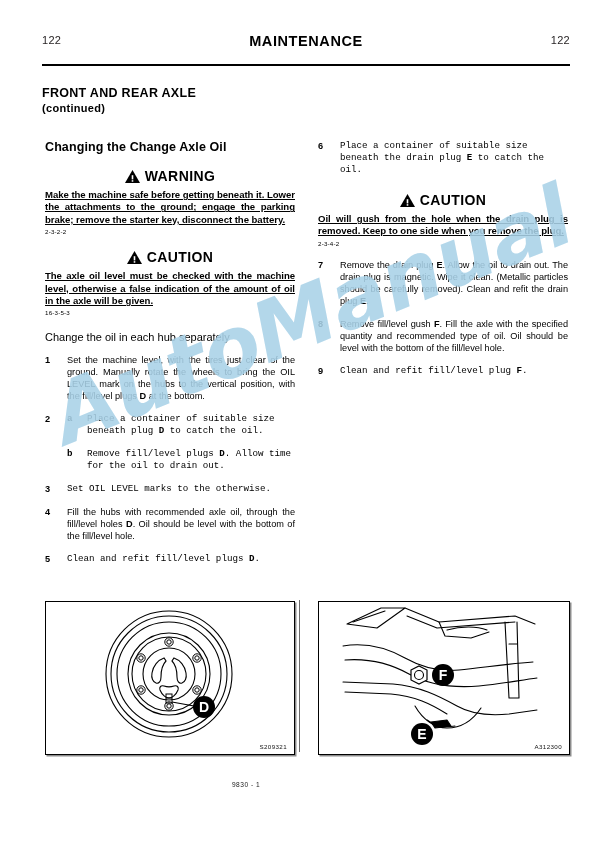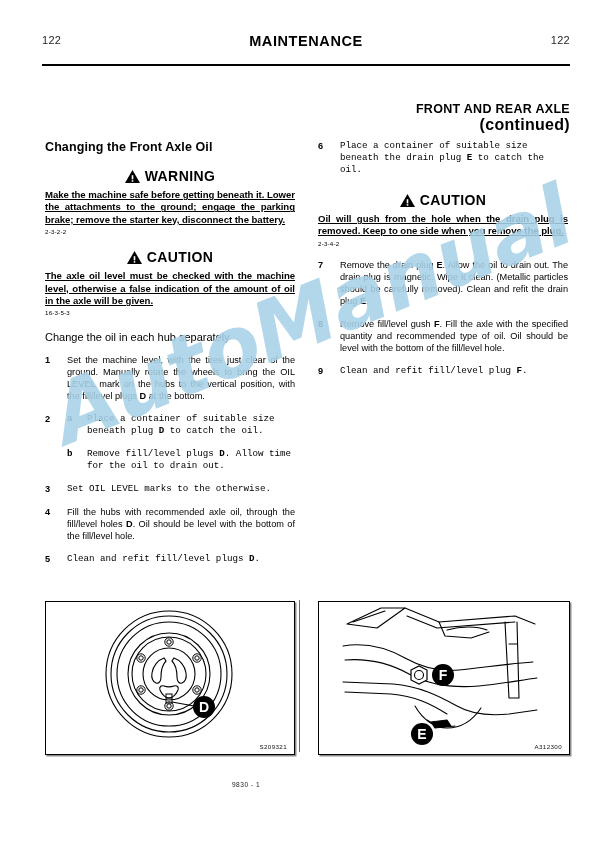--- a/index.html
+++ b/index.html
@@ -57,30 +57,29 @@
     height: 0;
     border-top: 2.6px solid #000;
   }
 
   
   .section-title {
     position: absolute;
     left: 42px;
     top: 86px;
     width: 528px;
-    text-align: right;
+    text-align: left;
     font-size: 12.5px;
     font-weight: bold;
     letter-spacing: 0.3px;
     line-height: 15px;
-    margin-top: 16px;
   }
   .section-title .sub {
     display: block;
-    font-size: 16px;
+    font-size: 11px;
     font-weight: bold;
   }
 
   
   .col {
     position: absolute;
     top: 140px;
     width: 250px;
   }
   .col-left  { left: 45px; }
@@ -266,21 +265,21 @@
   </div>
   <div class="header-rule"></div>
 
   <div class="section-title">
     <span>FRONT AND REAR AXLE</span>
     <span class="sub">(continued)</span>
   </div>
 
   <div class="col col-left">
 
-    <div class="subhead">Changing the Front Axle Oil</div>
+    <div class="subhead">Changing the Change Axle Oil</div>
 
     <div class="alert">
       <div class="alert-head">
         <span class="tri">
           <svg width="15" height="13" viewBox="0 0 15 13">
             <polygon points="7.5,0 15,13 0,13" fill="#000"></polygon>
             <rect x="6.7" y="5.2" width="1.6" height="4.2" fill="#fff"></rect>
             <rect x="6.7" y="10.2" width="1.6" height="1.5" fill="#fff"></rect>
           </svg>
         </span>

